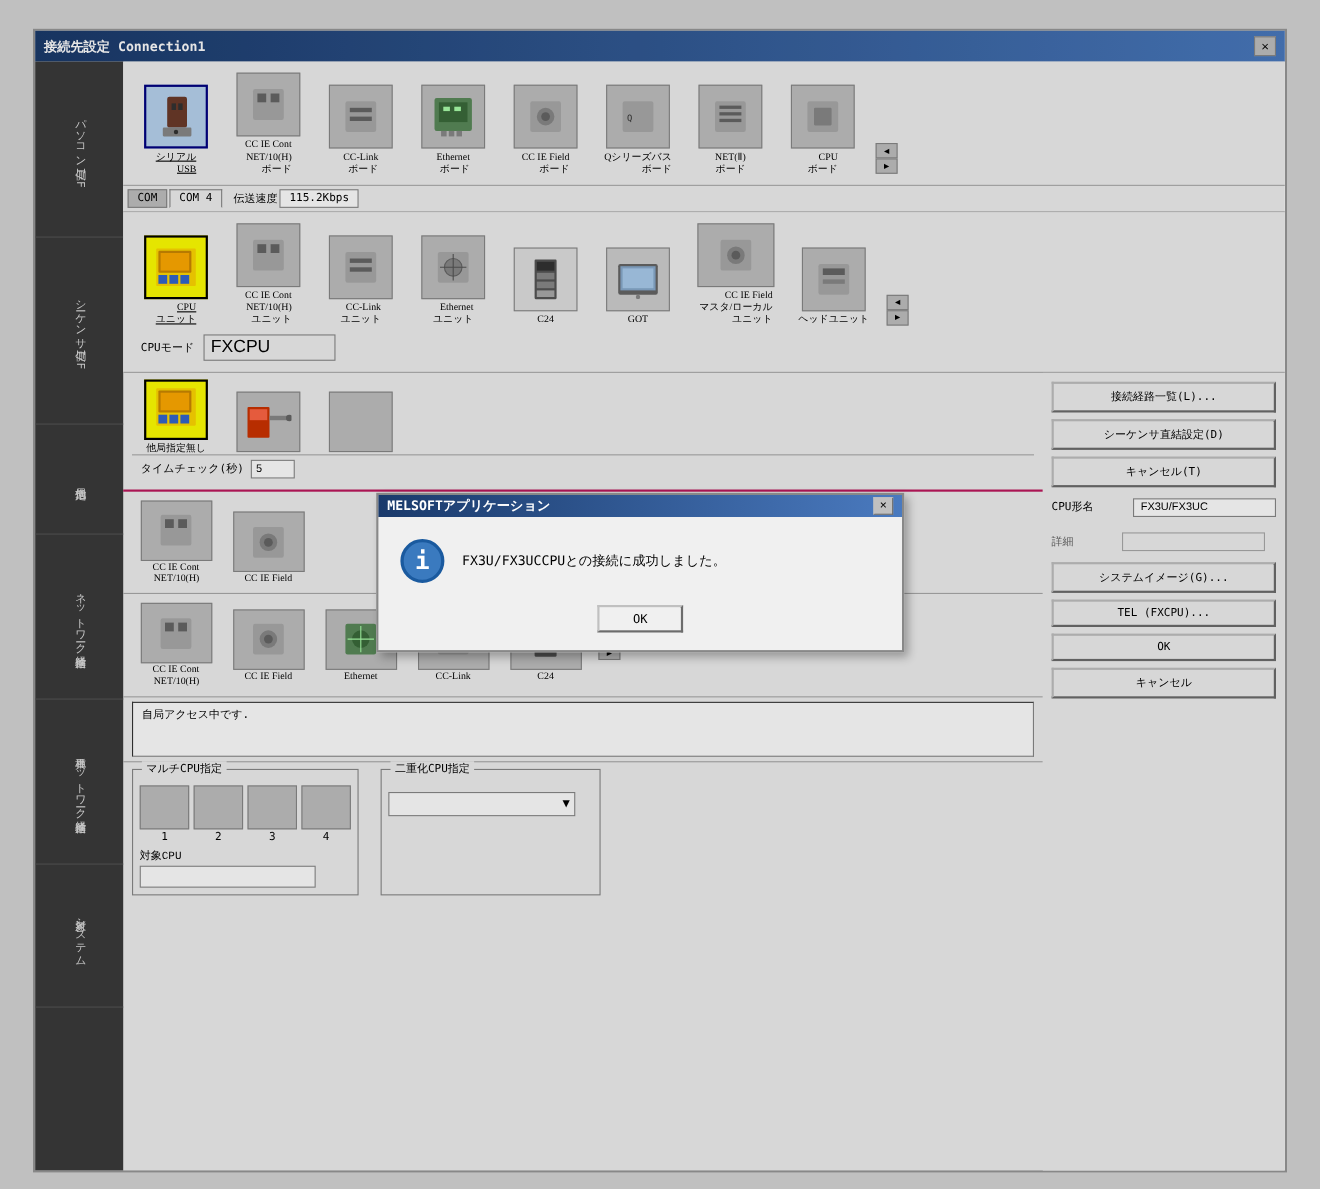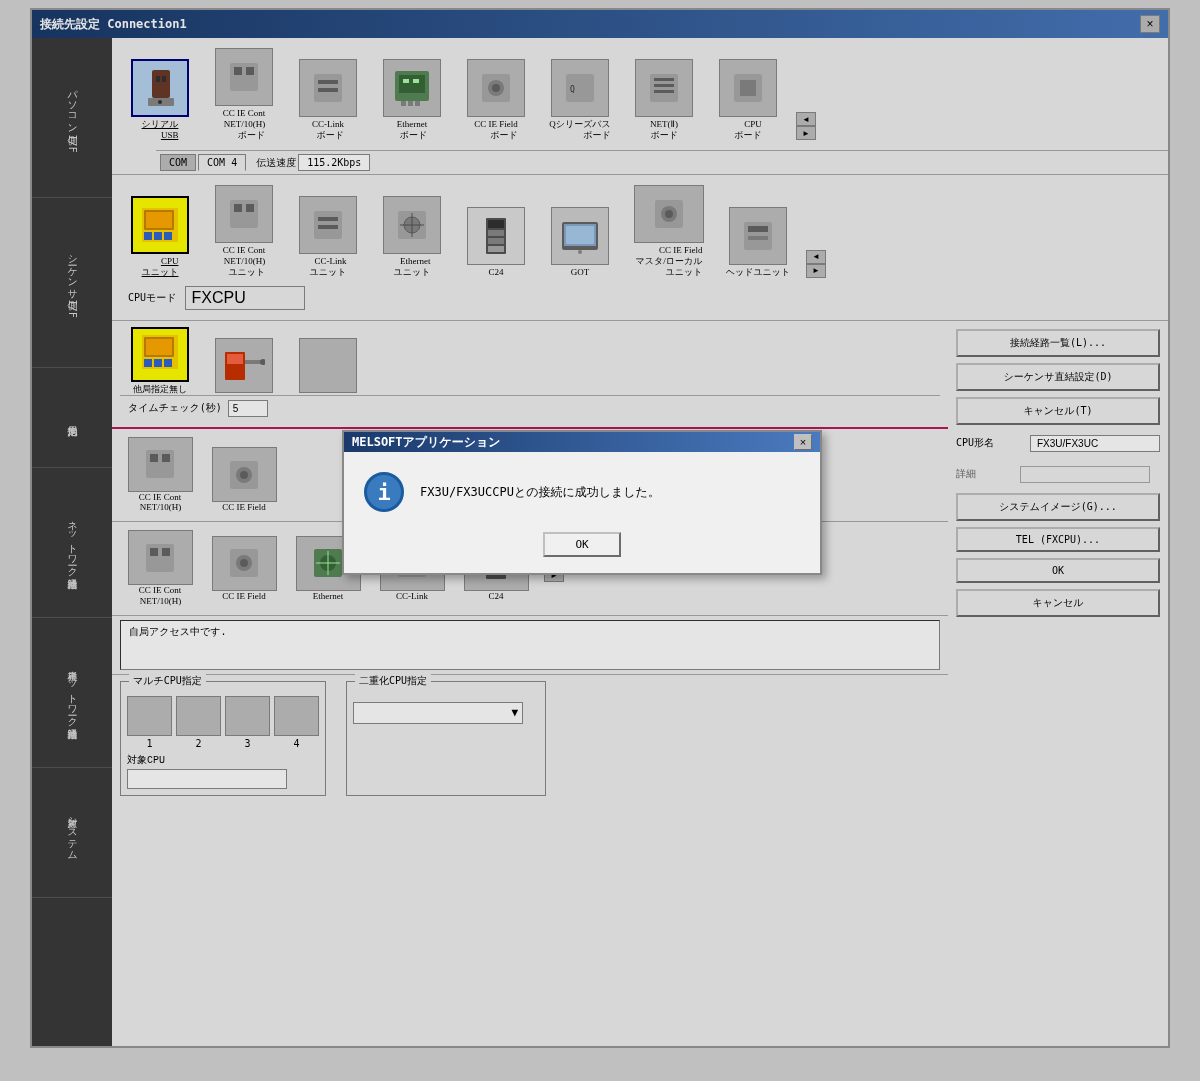--- a/index.html
+++ b/index.html
@@ -11,21 +11,21 @@
       height: 1081px;
       overflow: hidden;
     }
 
     .window {
       width: 1140px;
       height: 1040px;
       background: #f0f0f0;
       border: 2px solid #888;
       position: absolute;
-      top: 8px;
+      top: 26px;
       left: 30px;
     }
 
     .title-bar {
       background: linear-gradient(to right, #1a3a6b, #4a7abf);
       color: white;
       padding: 4px 8px;
       display: flex;
       justify-content: space-between;
       align-items: center;
@@ -171,21 +171,20 @@
       font-size: 8px;
     }
 
     .com-row {
       display: flex;
       align-items: center;
       gap: 2px;
       padding: 3px 4px;
       background: #f0f0f0;
       border-top: 1px solid #aaa;
-      margin-left: 44px;
     }
 
     .com-tab {
       background: #c0c0c0;
       border: 1px solid #888;
       padding: 2px 8px;
       font-size: 10px;
       cursor: pointer;
     }
 

